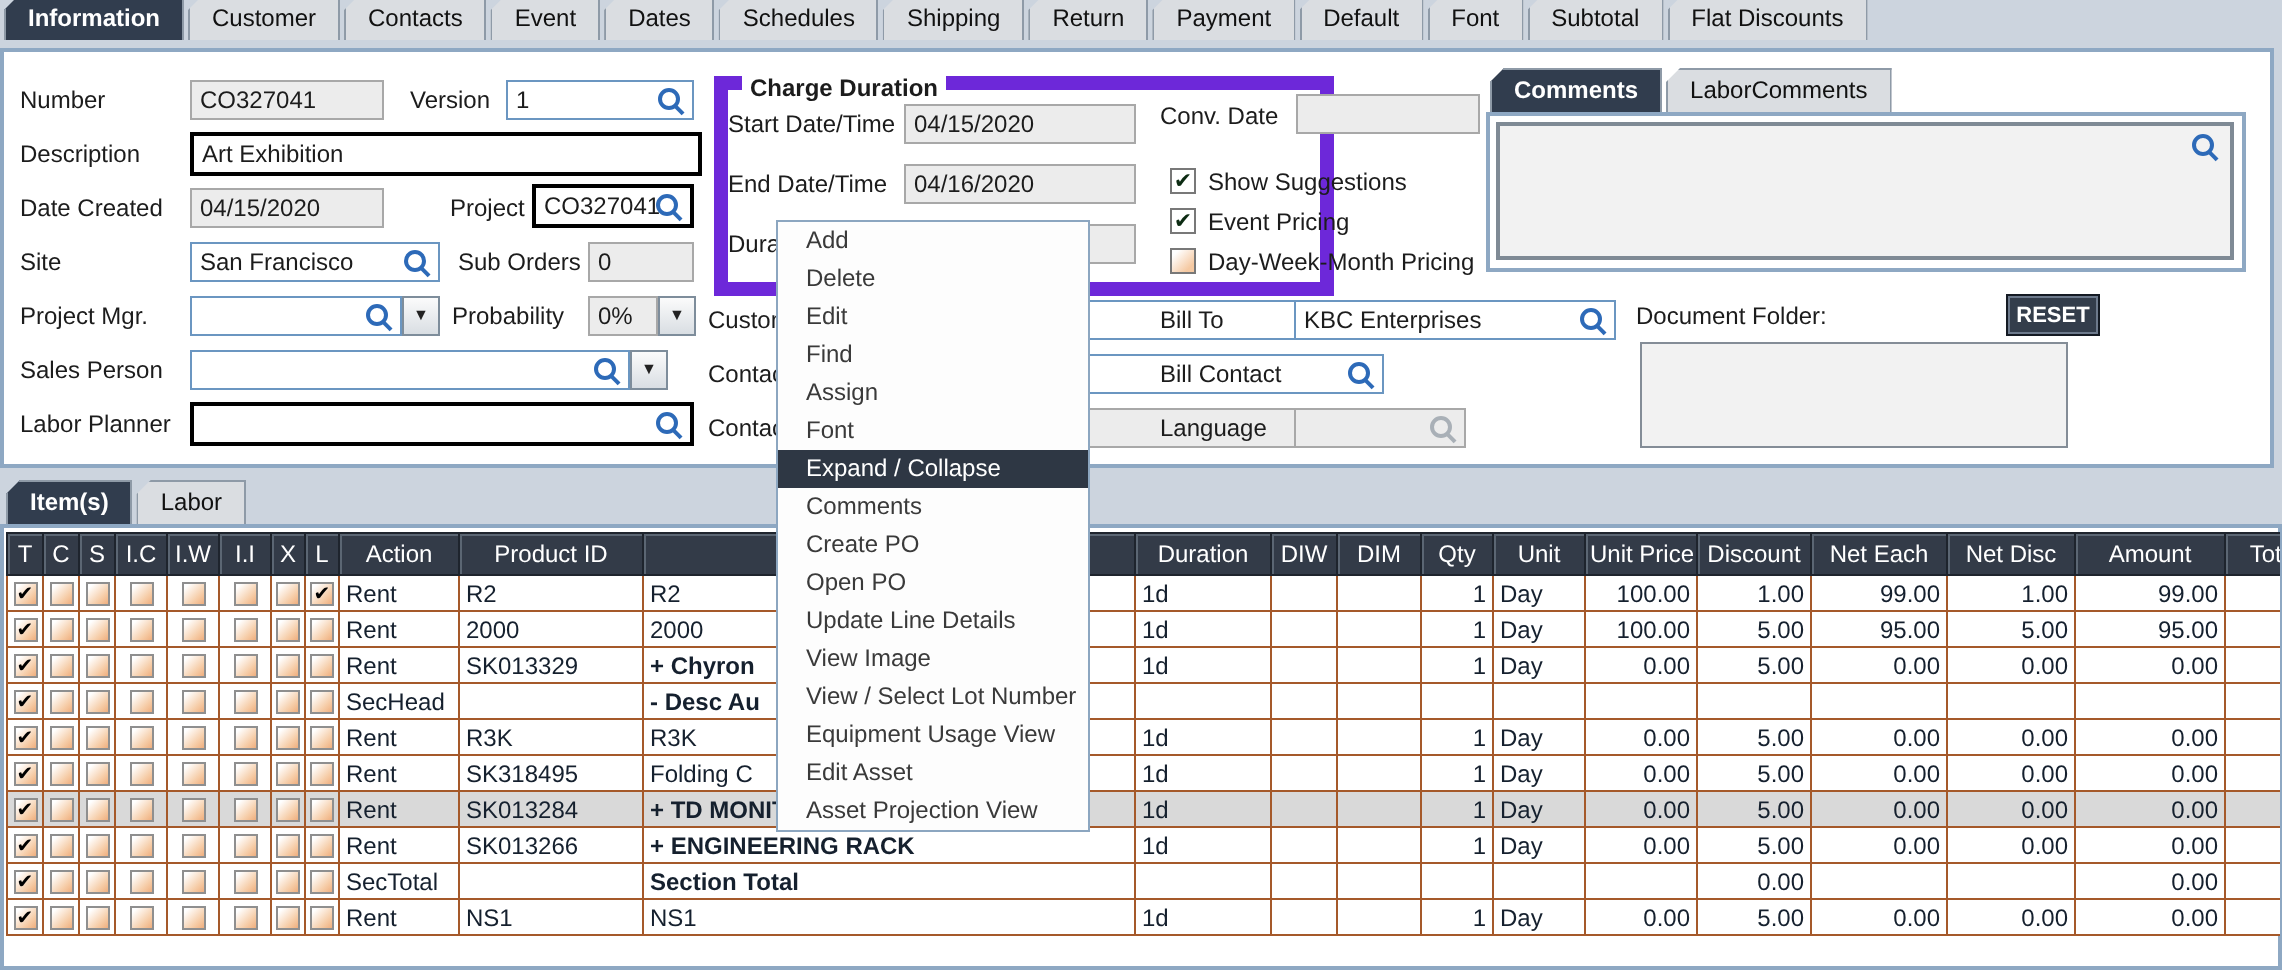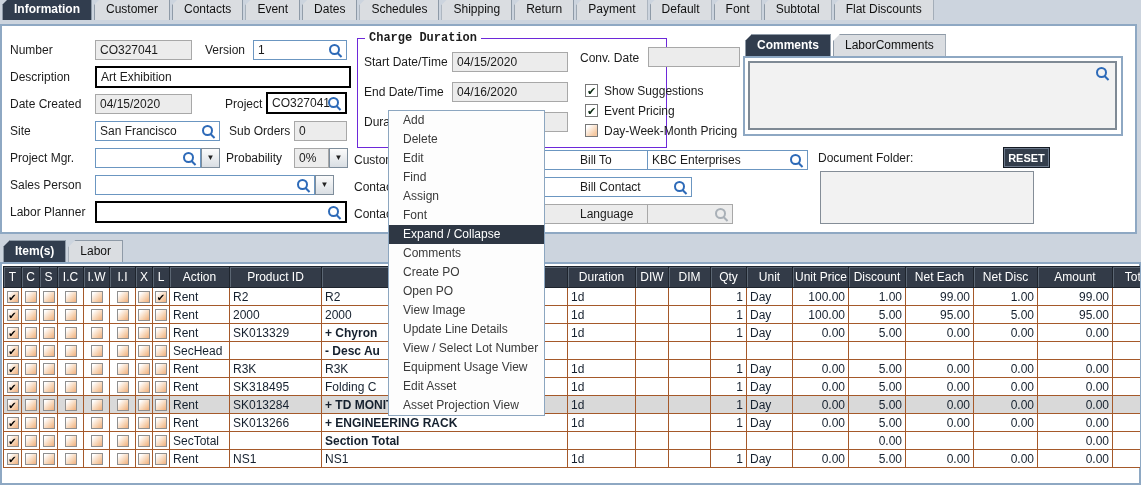--- a/index.html
+++ b/index.html
@@ -32,21 +32,21 @@
   .fld.gray { background:#ececec; border:1px solid #a8a8a8; }
   .fld.blk  { border:2px solid #000; height:22px; }
   .mag { position:absolute; right:4px; top:3px; width:13px; height:13px; }
   .mag::before { content:""; position:absolute; left:0; top:0; width:7px; height:7px;
     border:2px solid #2d6ab8; border-radius:50%; }
   .mag::after { content:""; position:absolute; left:9px; top:8px; width:6px; height:2px;
     background:#2d6ab8; transform:rotate(45deg); transform-origin:0 0; }
   .mag.dis::before { border-color:#a9b0b7; } .mag.dis::after { background:#a9b0b7; }
   .ddbtn { position:absolute; width:19px; height:20px; background:linear-gradient(#fbfbfb,#d9dee3);
     border:1px solid #7e8d9b; text-align:center; line-height:18px; font-size:8px; color:#222; }
-  .groupbox { position:absolute; border:1px solid #6d28d9;font-family:Liberation Mono, monospace; }
+  .groupbox { position:absolute; border:7px solid #6d28d9; }
   .groupbox .gtitle { position:absolute; top:-8px; left:7px; background:#fff; padding:0 4px; font-weight:bold; }
   .cb16 { position:absolute; width:13px; height:13px; border:1px solid #787878; background:#fff;
     font-size:11px; line-height:12px; text-align:center; color:#0c2b12; }
   .cb16.checked::before { content:"\2714"; }
   .cb16.peach { background:linear-gradient(135deg,#ffffff 15%,#f5c9a2 80%); }
   
   #comments-tabbar { left:745px; top:33px; height:23px; }
   #comments-panel { left:743px; top:56px; width:380px; height:80px; }
   #comments-text { position:absolute; left:3px; top:3px; width:369px; height:69px;
     background:#f2f2f2; border:2px solid #7f8a95; }
@@ -484,19 +484,19 @@
     <div class="mi">Add</div>
     <div class="mi">Delete</div>
     <div class="mi">Edit</div>
     <div class="mi">Find</div>
     <div class="mi">Assign</div>
     <div class="mi">Font</div>
     <div class="mi sel">Expand / Collapse</div>
     <div class="mi">Comments</div>
     <div class="mi">Create PO</div>
     <div class="mi">Open PO</div>
+    <div class="mi">Update Line Details</div>
     <div class="mi">View Image</div>
-    <div class="mi">Update Line Details</div>
     <div class="mi">View / Select Lot Number</div>
     <div class="mi">Equipment Usage View</div>
     <div class="mi">Edit Asset</div>
     <div class="mi">Asset Projection View</div>
   </div>
 
 </body></html>

